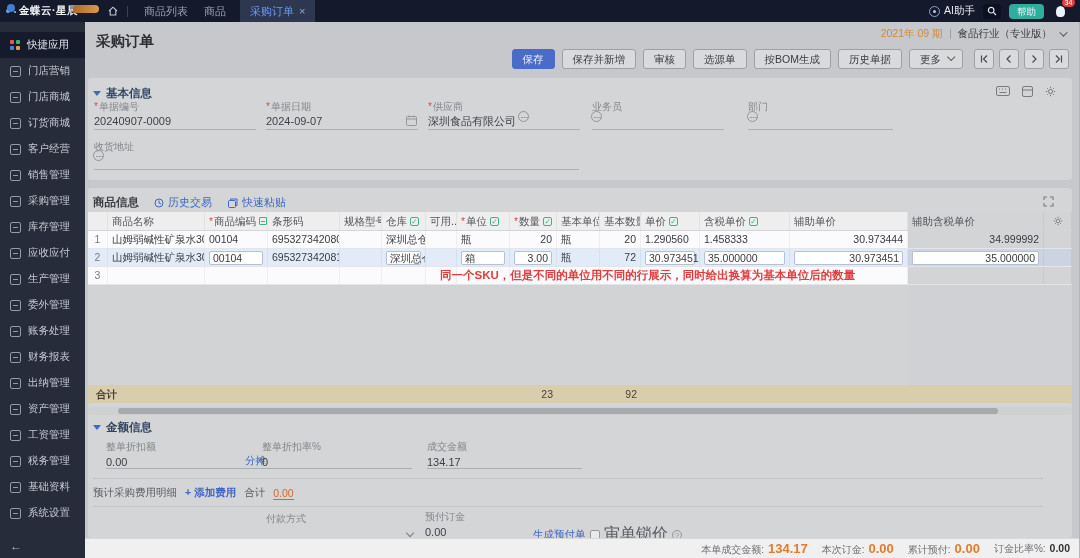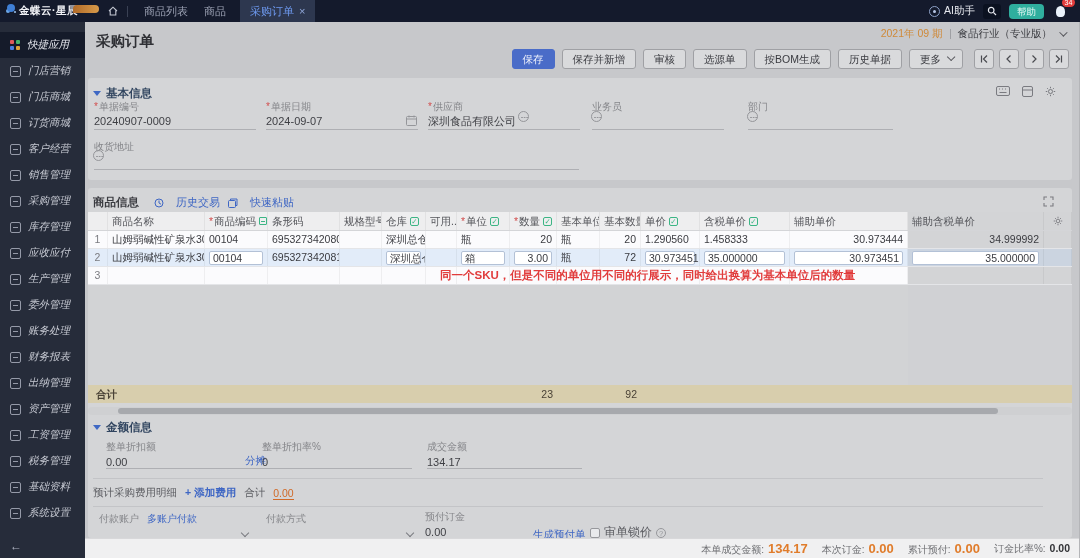--- a/index.html
+++ b/index.html
@@ -24,21 +24,21 @@
   .ai-dot { width:11px; height:11px; border-radius:50%; border:1px solid #8ea2c8; position:relative; }
   .ai-dot::after { content:""; position:absolute; left:3px; top:3px; width:3px; height:3px; border-radius:50%; background:#b9c8e6; }
   .search-btn { width:18px; height:15px; border-radius:3px; background:#0b1120; display:flex; align-items:center; justify-content:center; }
   .help-btn { height:15px; border-radius:4px; background:#2fae9e; color:#eafaf7; font-size:9.5px; line-height:15px; padding:0 8px; }
   .avatar-wrap { position:relative; width:18px; height:18px; }
   .avatar { width:17px; height:17px; border-radius:50%; background:#4796dd; position:relative; overflow:hidden; }
   .avatar::after { content:""; position:absolute; left:4px; top:4px; width:9px; height:11px; border-radius:50% 50% 40% 40%; background:#eaf2fb; }
   .num-badge { position:absolute; right:-5px; top:-4px; min-width:13px; height:9px; border-radius:5px; background:#e13c3c; color:#fff; font-size:7px; line-height:9px; text-align:center; padding:0 2px; }
 
   
-  .sidebar { position:absolute; left:0; top:22px; width:85px; height:536px; background:#262c3a; z-index:4;font-style:italic; }
+  .sidebar { position:absolute; left:0; top:22px; width:85px; height:536px; background:#262c3a; z-index:4; }
   .side-list { padding-top:10px; }
   .side-item { height:26px; display:flex; align-items:center; padding-left:10px; gap:7px; color:#c6c9d2; font-size:10.5px; cursor:default; white-space:nowrap; }
   .side-item.active { background:#151b2a; color:#e8eaf0; }
   .gicon { width:11px; height:11px; border:1px solid #959aa8; border-radius:2px; position:relative; flex:none; }
   .gicon::after { content:""; position:absolute; left:2px; right:2px; top:4px; border-top:1px solid #959aa8; }
   .dots4 { width:10px; height:10px; position:relative; flex:none; }
   .dots4::before { content:""; position:absolute; width:4px; height:4px; border-radius:1px; background:#e05a5a; box-shadow:6px 0 0 #46b36a, 0 6px 0 #4a7de0, 6px 6px 0 #e0a33c; }
   .collapse { position:absolute; left:10px; bottom:5px; color:#aeb3c0; font-size:12px; }
   .collapse::after { content:"←"; }
 
@@ -70,21 +70,21 @@
 
   .field { position:absolute; }
   .flabel { font-size:10px; color:#85868a; height:13px; white-space:nowrap; }
   .flabel.req::before { content:"*"; color:#d24e4e; margin-right:1px; }
   .fline { position:relative; height:17px; line-height:16px; border-bottom:1px solid #aeafb3; font-size:11px; color:#3e3f44; padding-right:16px; white-space:nowrap; }
   .fline.noline { border-bottom:none; }
   .f-icon { position:absolute; right:1px; bottom:3px; }
   .oicon { width:11px; height:11px; border:1px solid #95969a; border-radius:50%; position:relative; display:inline-block; }
   .oicon::after { content:""; position:absolute; left:2px; top:4.5px; width:1.5px; height:1.5px; background:#95969a; border-radius:50%; box-shadow:2.6px 0 0 #95969a, 5.2px 0 0 #95969a; }
 
-  .hlink { display:flex; align-items:center; gap:12px; color:#3e66c4; font-size:11px; }
+  .hlink { display:flex; align-items:center; gap:4px; color:#3e66c4; font-size:11px; }
 
   
   .grid { position:absolute; left:0; top:24px; width:984px; font-size:10.5px; color:#3a3b40; }
   .tr { display:flex; height:18px; line-height:17px; background:#fbfbfd; border-bottom:1px solid #e4e5e8; }
   .tr.thead { height:19px; line-height:18px; background:#eeeeef; color:#55565b; border-bottom:1px solid #d4d5d8; }
   .tr.r2 { background:#e2ecf9; }
   .td { flex:none; padding:0 4px; overflow:hidden; white-space:nowrap; border-right:1px solid rgba(0,0,0,0.05); }
   .c0{width:20px; text-align:center; color:#7a7b80;} .c1{width:97px} .c2{width:63px} .c3{width:72px}
   .c4{width:42px} .c5{width:44px} .c6{width:31px} .c7{width:53px} .c8{width:47px}
   .c9{width:43px} .c10{width:41px} .c11{width:59px} .c12{width:90px} .c13{width:118px}
@@ -604,49 +604,39 @@
 
       <div class="exp-row">
         <span>预计采购费用明细</span>
         <span class="blue plus" style="font-weight:bold;">添加费用</span>
         <span>合计</span>
         <span class="orange-link">0.00</span>
       </div>
 
       <div class="divider" style="top:318px;"></div>
 
-      <div class="fgroup" style="left:5px; top:324px; width:155px;">
-        <div class="glabel" style="display:flex; gap:8px; padding-left:6px;">
-          <span>付款账户</span>
-          <span class="blue" style="font-size:10px;">多账户付款</span>
-        </div>
-        <div class="gline">
-            <span class="v"></span>
-            <span class="paycaret"></span>
-          </div>
-      </div>
       <div class="fgroup" style="left:172px; top:324px; width:153px;">
         <div class="glabel" style="padding-left:6px;">付款方式</div>
         <div class="gline">
             <span class="v"></span>
             <span class="paycaret"></span>
           </div>
       </div>
       <div class="fgroup" style="left:337px; top:322px; width:100px;">
         <div class="glabel">预付订金</div>
         <div class="gline">
             <span class="v">0.00</span>
           </div>
       </div>
       <div class="fgroup" style="left:445px; top:336px;">
         <span class="blue">生成预付单</span>
       </div>
       <div class="fgroup" style="left:502px; top:336px; display:flex; align-items:center; gap:4px;">
         <span class="chkbox"></span>
-        <span style="font-size:12px; color:#5a5b60;">审单锁价</span>
+        <span style="font-size:16px; color:#5a5b60;">审单锁价</span>
         <span class="qico"></span>
       </div>
     </section>
 
     <footer class="statusbar">
       <span class="st-pair">
         <span class="st-label">本单成交金额:</span>
         <span class="st-val">134.17</span>
       </span>
       <span class="st-pair">

